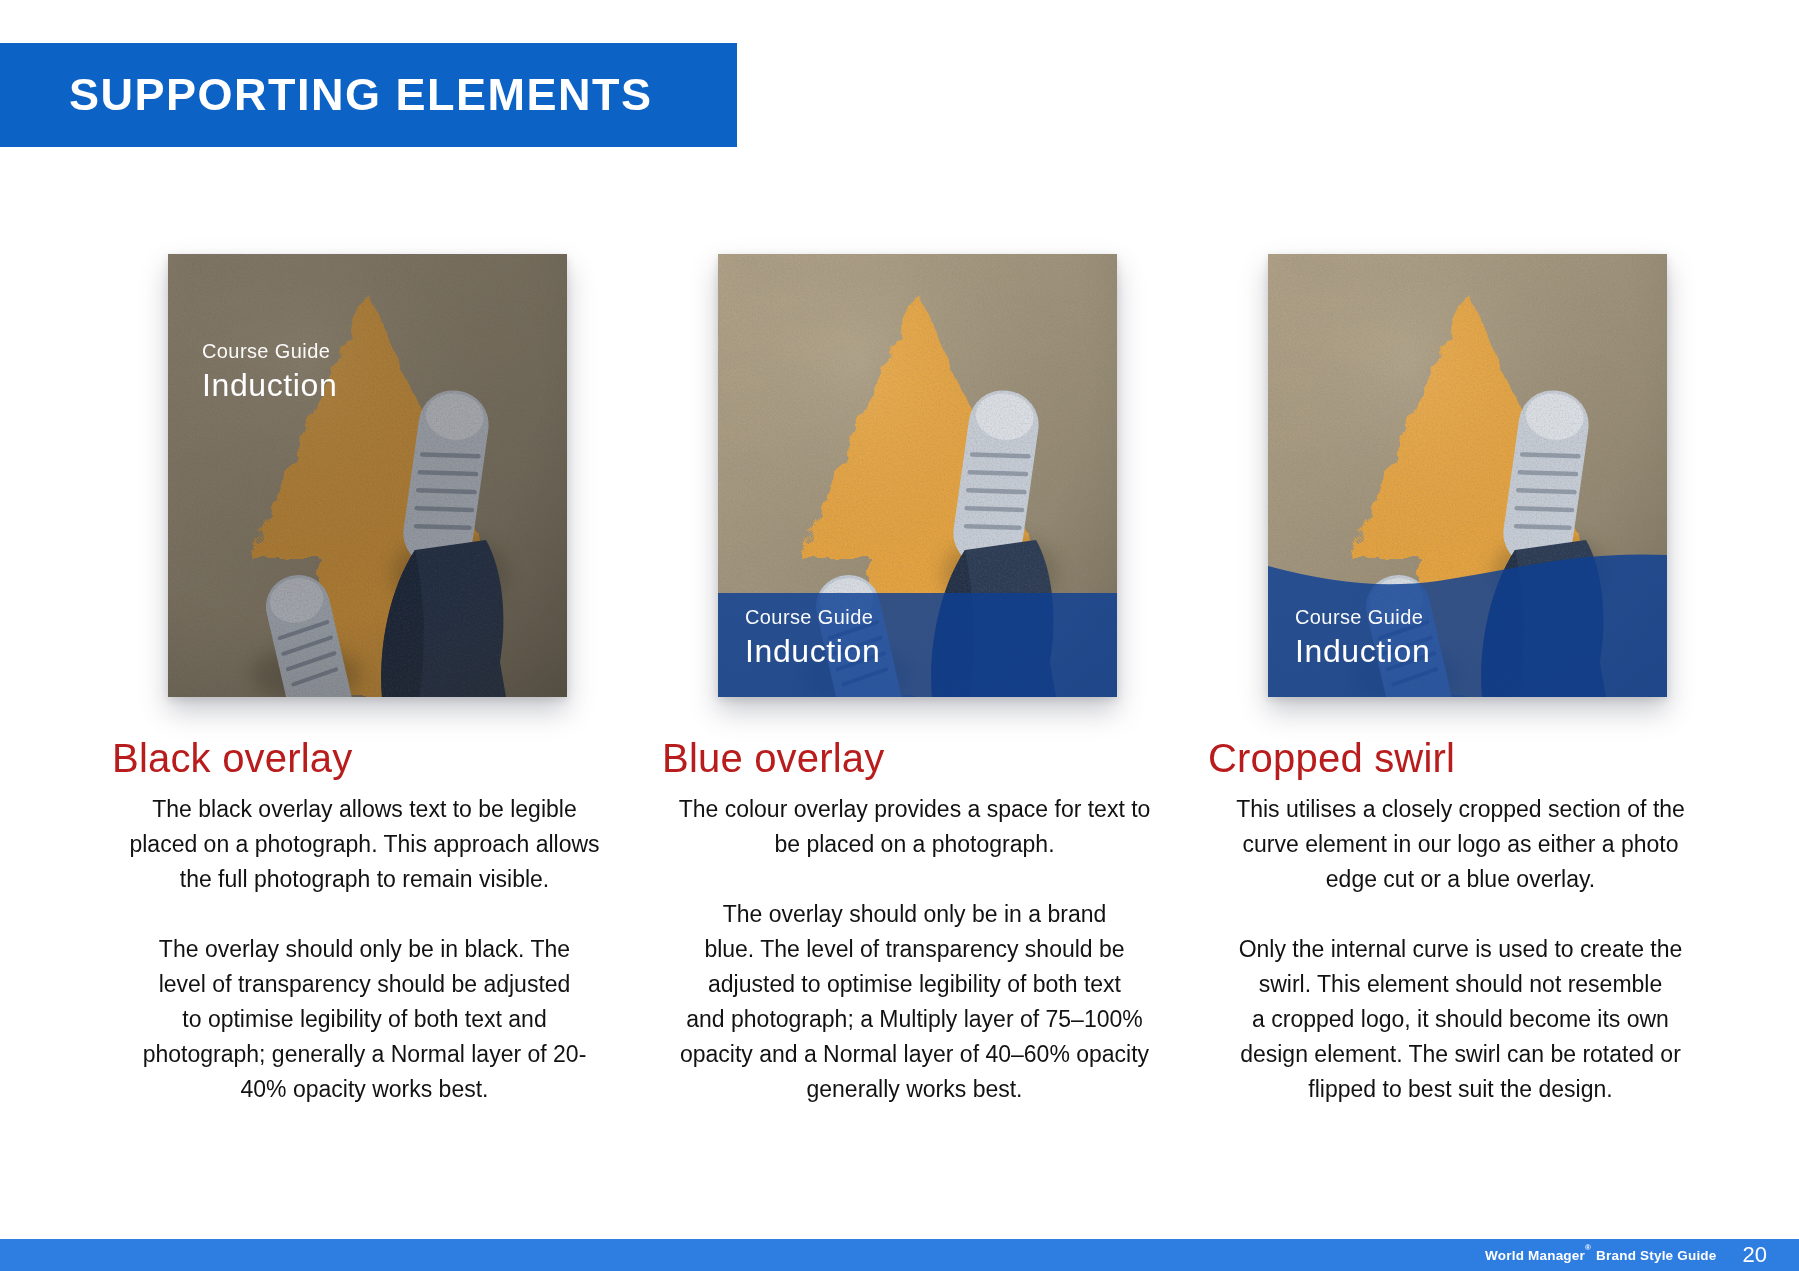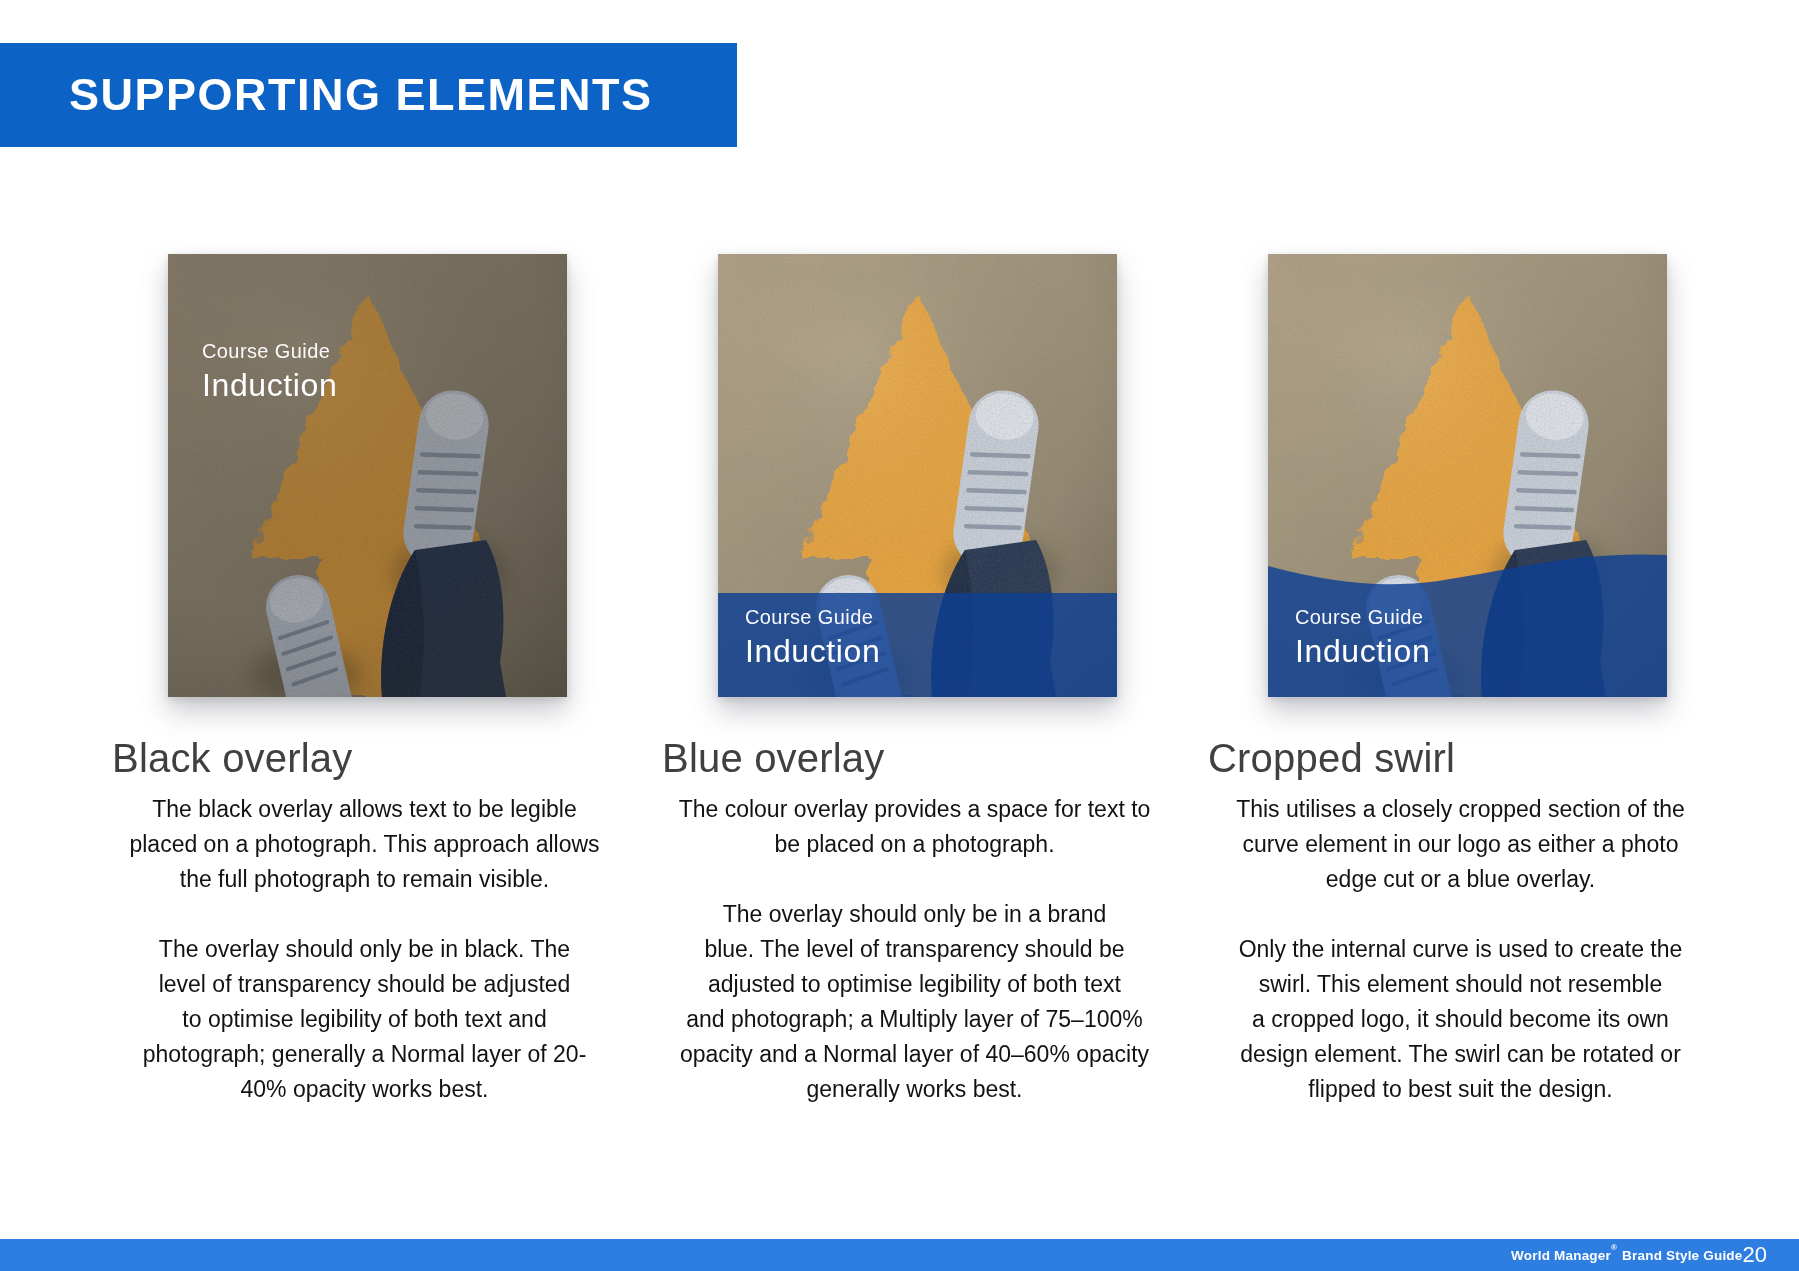--- a/index.html
+++ b/index.html
@@ -22,27 +22,27 @@
 
   .cap{position:absolute;color:#fff;display:flex;flex-direction:column;margin:0;}
   .cap-top{left:34px;top:84px;}
   .cap-bottom{left:27px;bottom:26px;}
   .cap-small{font-size:20px;line-height:27px;letter-spacing:0.4px;opacity:0.97;}
   .cap-large{font-size:32px;line-height:40px;letter-spacing:0.6px;}
 
   
   .col{position:absolute;top:736px;width:505px;}
   .c1{left:112px}.c2{left:662px}.c3{left:1208px}
-  .col h2{margin:0 0 11px 0;font-size:40px;font-weight:400;letter-spacing:0.2px;color:#404040;}
+  .col h2{margin:0 0 11px 0;font-size:40px;font-weight:400;letter-spacing:0.2px;color:#b91c1c;}
   .col p{margin:0;font-size:23px;line-height:35px;color:#121212;white-space:pre;text-align:center;}
   .col p + p{margin-top:35px;}
 
   
   .footer{position:absolute;left:0;bottom:0;width:100%;height:32px;background:#2e7de0;
-          display:flex;align-items:center;justify-content:flex-end;
+          display:flex;align-items:center;justify-content:flex-end;gap:26px;
           padding-right:32px;box-sizing:border-box;color:#fff;}
   .f-brand{font-size:13.5px;font-weight:700;letter-spacing:0.2px;white-space:nowrap;}
   .f-brand sup{font-size:8px;position:relative;top:-4px;}
   .f-label{margin-left:5px;}
   .f-page{font-size:22px;font-weight:400;}
 
   .hidden-defs{position:absolute;width:0;height:0;overflow:hidden;}
 </style>
 </head>
 <body>

